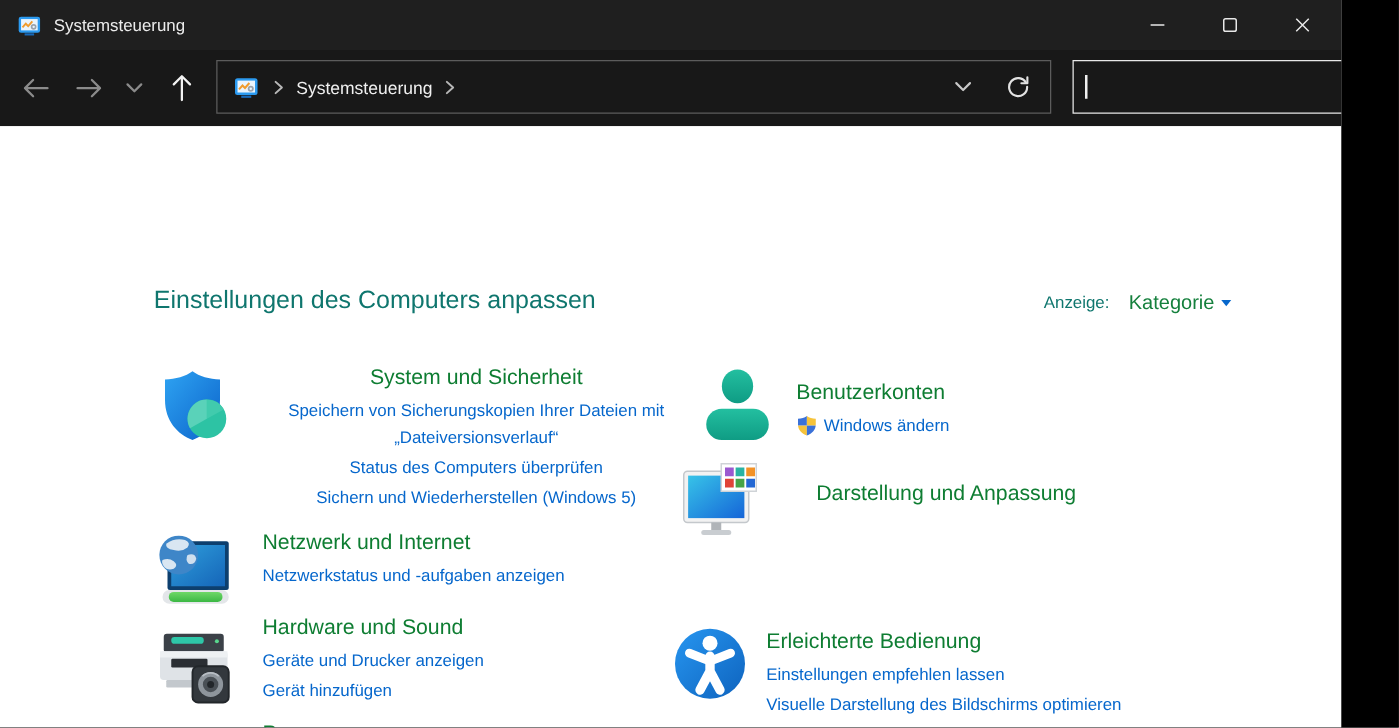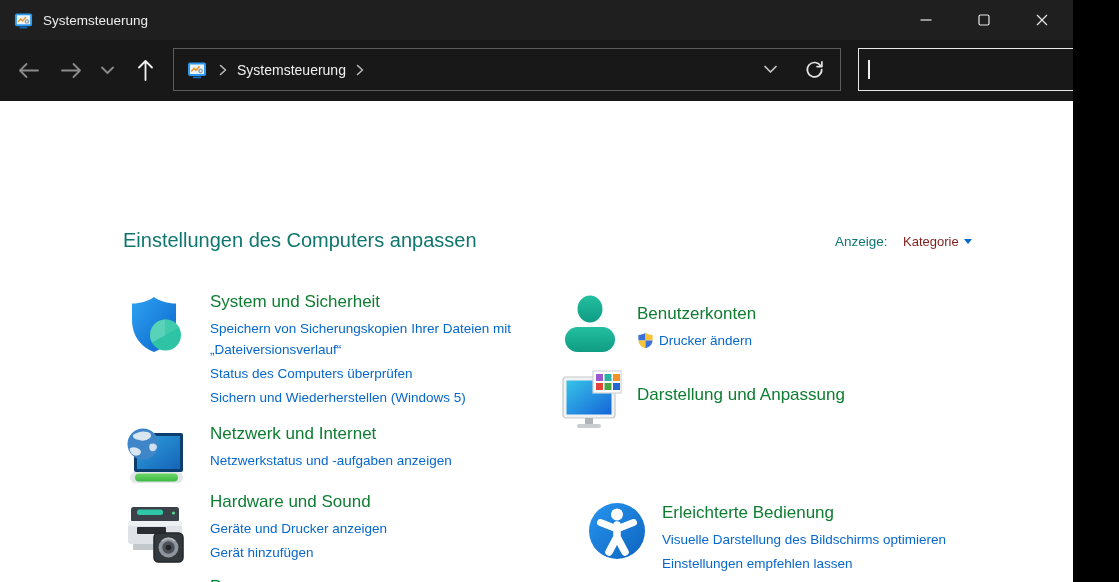--- a/index.html
+++ b/index.html
@@ -21,21 +21,21 @@
   .addr-right{margin-left:auto;display:flex;align-items:center;gap:27px;padding-right:3px;}
   .search{position:absolute;left:858px;top:8px;width:246px;height:43px;border:1px solid #e8e8e8;box-sizing:border-box;background:#181818;}
   .search input{position:absolute;left:10px;top:5px;width:200px;height:30px;background:transparent;border:none;outline:none;color:#f0f0f0;font-size:14px;font-family:"Liberation Sans",sans-serif;}
   .caret{position:absolute;left:9px;top:11px;width:2px;height:19px;background:#f0f0f0;}
   .mag{position:absolute;right:11px;top:13px;}
 
   
   .content{position:absolute;top:101px;left:0;width:100%;height:481px;background:#ffffff;}
   .heading{position:absolute;left:123px;top:128px;font-size:20px;font-weight:400;color:#0f766e;}
   .viewby-label{position:absolute;left:835px;top:133px;font-size:13.5px;color:#0f766e;}
-  .viewby-value{position:absolute;left:903px;top:133px;font-size:13px;color:#7f1d1d;cursor:pointer;}
+  .viewby-value{position:absolute;left:903px;top:133px;font-size:16px;color:#15803d;cursor:pointer;}
   .viewby-value .tri{display:inline-block;margin-left:5px;width:0;height:0;border-left:4.5px solid transparent;border-right:4.5px solid transparent;border-top:5px solid #0667cc;vertical-align:2px;}
 
   .cat{position:absolute;display:flex;align-items:flex-start;}
   .cat-icon{width:64px;height:64px;flex:none;cursor:pointer;}
   .cat-body{margin-left:23px;}
   .cat.rcol .cat-body{margin-left:13px;}
   .cat-title{display:block;font-size:17px;color:#0e7d32;text-decoration:none;margin-bottom:6px;cursor:pointer;}
   .cat-link{display:block;font-size:13.5px;line-height:21px;color:#0667cc;text-decoration:none;margin-bottom:3px;cursor:pointer;}
   .link-row{display:flex;align-items:center;gap:5px;}
 </style>
@@ -136,21 +136,21 @@
             <linearGradient id="gsh" x1="0" y1="0" x2="1" y2="1">
               <stop offset="0" stop-color="#2ea3f2"></stop>
               <stop offset="1" stop-color="#0c63ca"></stop>
             </linearGradient>
           </defs>
         <path d="M31 5 C25.5 9 17.5 11.5 9 11.5 L9 28 C9 44.5 19 55.5 31 60 C43 55.5 53 44.5 53 28 L53 11.5 C44.5 11.5 36.5 9 31 5 Z" fill="url(#gsh)"></path>
         <circle cx="42.5" cy="43" r="15.5" fill="#2dc3a4"></circle>
         <path d="M42.5 43 L42.5 27.5 A15.5 15.5 0 0 0 29 50.5 Z" fill="#5ad2b9"></path>
         <path d="M42.5 43 L56 35.5 A15.5 15.5 0 0 0 42.5 27.5 Z" fill="#41cbad"></path>
       </svg>
-      <div class="cat-body" style="width:342px;">
+      <div class="cat-body" style="width:342px;text-align:center;">
         <a class="cat-title">System und Sicherheit</a>
         <a class="cat-link">Speichern von Sicherungskopien Ihrer Dateien mit „Dateiversionsverlauf“</a>
         <a class="cat-link">Status des Computers überprüfen</a>
         <a class="cat-link">Sichern und Wiederherstellen (Windows 5)</a>
       </div>
     </div>
 
     <div class="cat" style="left:123px;top:323px;">
       <svg class="cat-icon" viewBox="0 0 64 64">
         <defs>
@@ -257,26 +257,26 @@
                   <path d="M8 0.8 C6.2 2.1 3.9 2.8 1.3 2.8 L1.3 7 C1.3 11.3 4 14.1 8 15.4 C12 14.1 14.7 11.3 14.7 7 L14.7 2.8 C12.1 2.8 9.8 2.1 8 0.8 Z"></path>
                 </clipPath>
               </defs>
             <g clip-path="url(#shc)">
               <rect x="0" y="0" width="8" height="8" fill="#3a71d8"></rect>
               <rect x="8" y="0" width="8" height="8" fill="#f6c33a"></rect>
               <rect x="0" y="8" width="8" height="8" fill="#f6c33a"></rect>
               <rect x="8" y="8" width="8" height="8" fill="#3a71d8"></rect>
             </g>
           </svg>
-          <a class="cat-link" style="margin-bottom:0;">Drucker ändern</a>
+          <a class="cat-link" style="margin-bottom:0;">Windows ändern</a>
         </div>
       </div>
     </div>
 
-    <div class="cat rcol" style="left:560px;top:267px;">
+    <div class="cat rcol" style="left:544px;top:267px;gap:32px;">
       <svg class="cat-icon" viewBox="0 0 64 64">
         <defs>
             <linearGradient id="gdsp" x1="0" y1="0" x2="1" y2="1">
               <stop offset="0" stop-color="#37c3e8"></stop>
               <stop offset="1" stop-color="#1565d8"></stop>
             </linearGradient>
           </defs>
         <rect x="3" y="9" width="52" height="41" rx="3" fill="#f2f2f2" stroke="#c4c8cc" stroke-width="1.2"></rect>
         <rect x="6.5" y="12.5" width="45" height="34" fill="url(#gdsp)"></rect>
         <rect x="25" y="50" width="8" height="6" fill="#b0b4b8"></rect>
@@ -288,34 +288,34 @@
         <rect x="36" y="15" width="7" height="7" fill="#e04438"></rect>
           <rect x="44.5" y="15" width="7" height="7" fill="#47a447"></rect>
           <rect x="53" y="15" width="7" height="7" fill="#2468d4"></rect>
       </svg>
       <div class="cat-body" style="width:400px;padding-top:17px;">
         <a class="cat-title">Darstellung und Anpassung</a>
       </div>
     </div>
 
 
-    <div class="cat rcol" style="left:585px;top:398px;">
+    <div class="cat rcol" style="left:536px;top:398px;">
       <svg class="cat-icon" viewBox="0 0 64 64">
         <defs>
             <linearGradient id="gacc" x1="0" y1="0" x2="1" y2="1">
               <stop offset="0" stop-color="#2796f0"></stop>
               <stop offset="1" stop-color="#0e63be"></stop>
             </linearGradient>
           </defs>
         <circle cx="32" cy="32" r="28" fill="url(#gacc)"></circle>
         <circle cx="32" cy="15.5" r="6" fill="#ffffff"></circle>
         <path d="M32 30 L15.5 23.5 M32 30 L48.5 23.5" stroke="#ffffff" stroke-width="7" stroke-linecap="round"></path>
         <path d="M32 26 L32 38 M32 38 L24 53 M32 38 L40 53" stroke="#ffffff" stroke-width="7.5" stroke-linecap="round" stroke-linejoin="round"></path>
       </svg>
       <div class="cat-body" style="width:420px;padding-top:4px;">
         <a class="cat-title">Erleichterte Bedienung</a>
+        <a class="cat-link">Einstellungen empfehlen lassen</a>
         <a class="cat-link">Visuelle Darstellung des Bildschirms optimieren</a>
-        <a class="cat-link">Einstellungen empfehlen lassen</a>
       </div>
     </div>
 
   </div>
 </div>
 
 </body></html>

